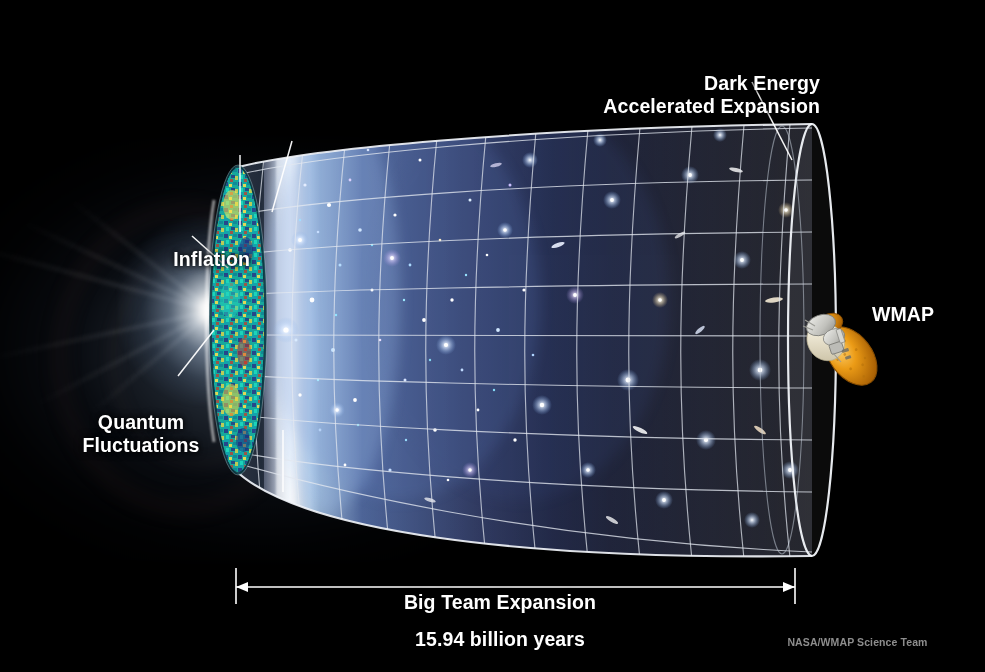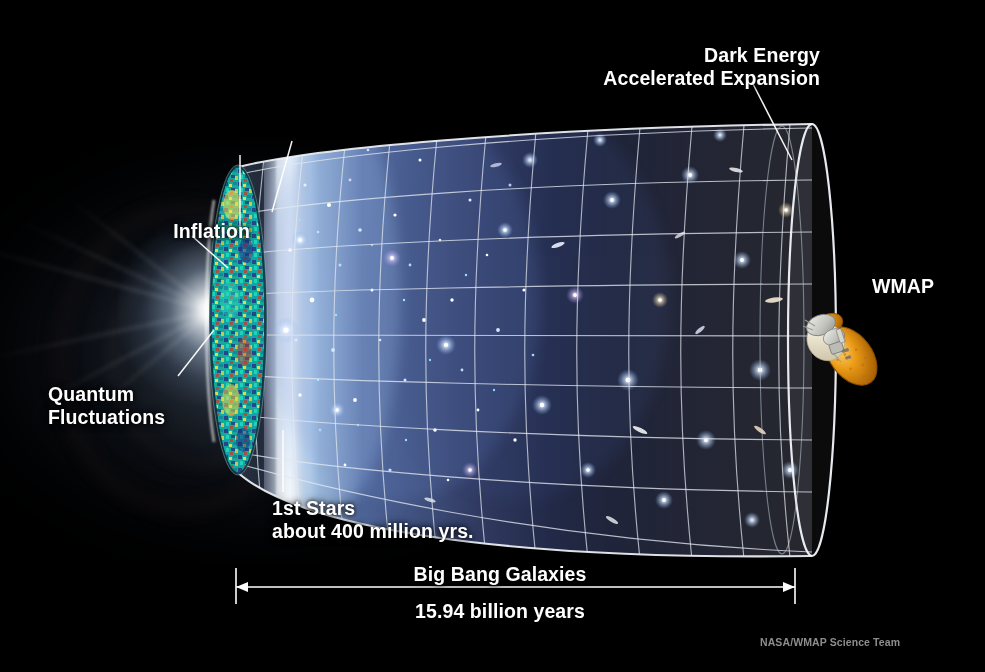--- a/index.html
+++ b/index.html
@@ -72,38 +72,39 @@
   
   .label{
     position:absolute;
     color:#fff;
     font-weight:bold;
     font-size:19.5px;
     line-height:22.5px;
     letter-spacing:0.1px;
     text-shadow:0 0 4px rgba(0,0,0,0.95), 0 0 9px rgba(0,0,0,0.8);
     white-space:pre;
+    margin-top:28px;
   }
   .label.right{text-align:right;}
   .label.left{text-align:left;}
   .label.center{text-align:center;}
 
   #label-afterglow{left:58px;top:87px;width:192px;}
   #label-inflation{left:110px;top:220px;width:140px;}
-  #label-quantum{left:48px;top:383px;width:186px;text-align:left;}
+  #label-quantum{left:48px;top:383px;width:186px;text-align:center;}
   #label-darkages{left:275px;top:108px;width:120px;}
   #label-development{left:435px;top:108px;width:220px;}
   #label-darkenergy{left:588px;top:44px;width:232px;}
   #label-firststars{left:272px;top:497px;width:230px;}
   #label-wmap{left:872px;top:275px;width:80px;}
   #label-bigbang{left:350px;top:563px;width:300px;}
   #label-years{left:350px;top:600px;width:300px;}
   #credit{
     position:absolute;left:760px;top:636px;width:195px;
-    color:#8d8d8d;font-size:10.5px;font-weight:bold;text-align:left;
+    color:#8d8d8d;font-size:10.5px;font-weight:bold;text-align:center;
     letter-spacing:0.1px;
   }
 
   
   #wmap{position:absolute;left:793px;top:296px;width:98px;height:104px;}
 </style>
 </head>
 <body>
 
 <div id="stage">
@@ -465,23 +466,21 @@
   <div class="label right" id="label-inflation">Inflation</div>
 
   <div class="label left" id="label-quantum">Quantum
 Fluctuations</div>
 
 
 
   <div class="label right" id="label-darkenergy">Dark Energy
 Accelerated Expansion</div>
 
-  <div class="label left" id="label-firststars">1st Stars
-about 400 million yrs.</div>
 
   <div class="label left" id="label-wmap">WMAP</div>
 
-  <div class="label center" id="label-bigbang">Big Bang Galaxies</div>
+  <div class="label center" id="label-bigbang">Big Team Expansion</div>
 
   <div class="label center" id="label-years">15.94 billion years</div>
 
   <div id="credit">NASA/WMAP Science Team</div>
 </div>
 
 </body></html>

